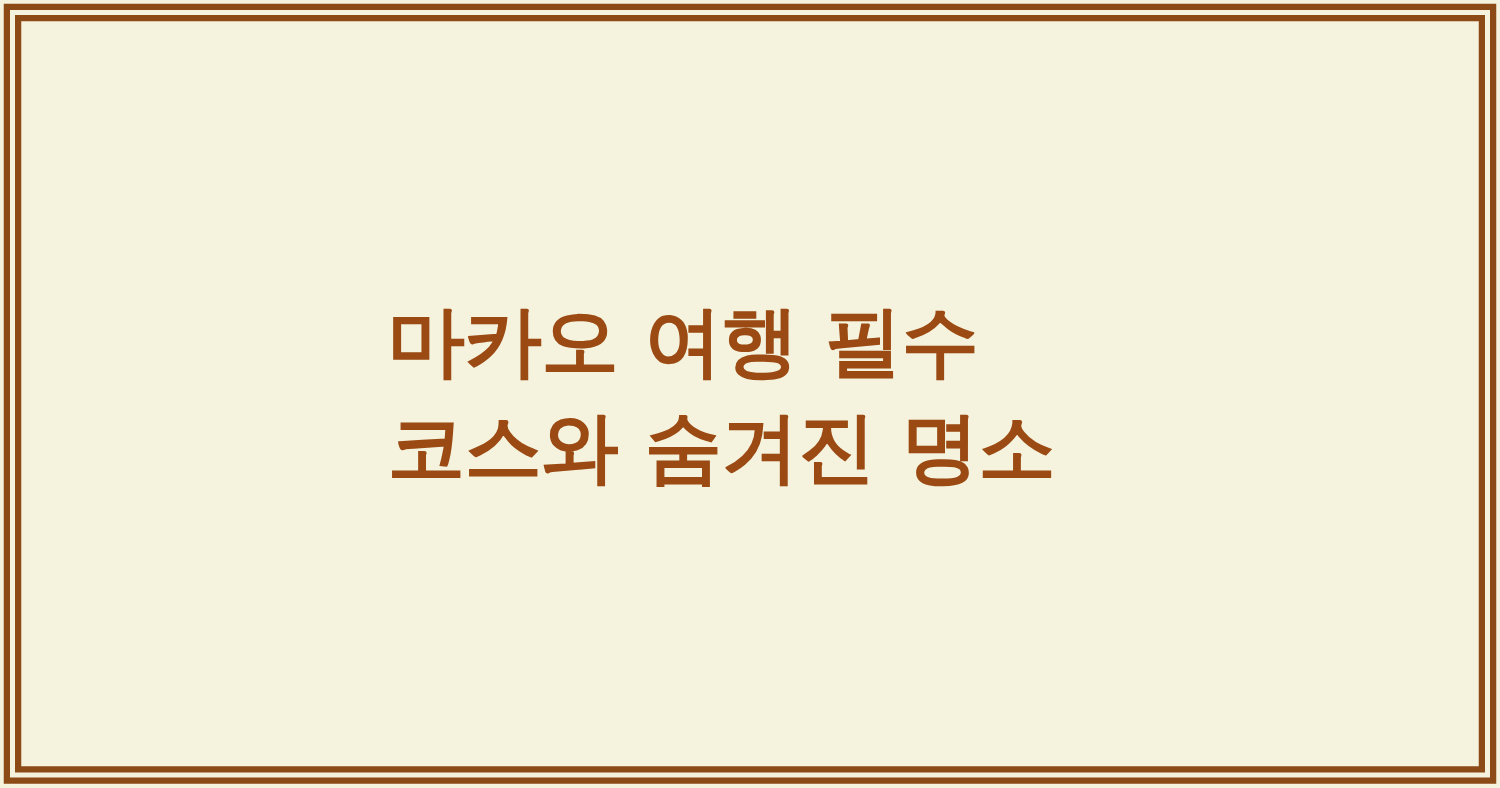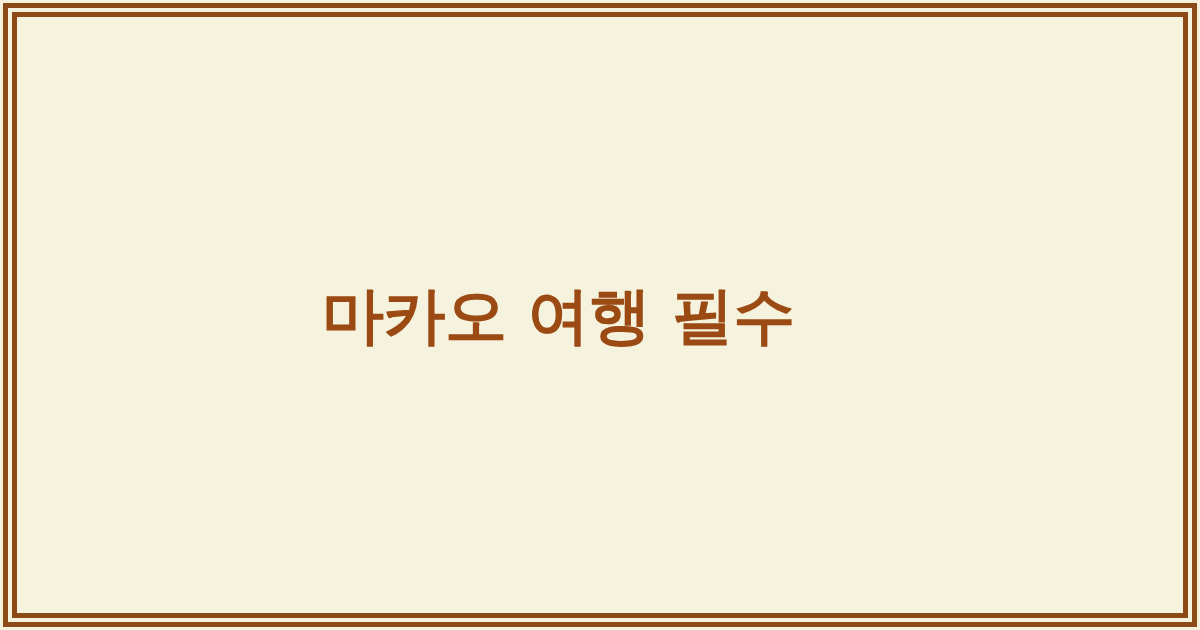--- a/index.html
+++ b/index.html
@@ -88,18 +88,19 @@
 </style>
 </head>
 <body>
 
 <div class="banner" style="background: rgb(245, 242, 222);">
 
   <div class="frame-outer" style="border-color: rgb(140, 74, 22);"></div>
   <div class="frame-inner" style="border-color: rgb(140, 74, 22);"></div>
 
   <div class="content">
-    <h1 class="title" style="color: rgb(154, 74, 18); margin-left: 12px;">
+    <h1 class="title" style="color: rgb(154, 74, 18);">
       <span class="line">마카오 여행 필수</span>
+      <span class="line">코스와 숨겨진 명소</span>
     </h1>
   </div>
 
 </div>
 
 </body></html>

